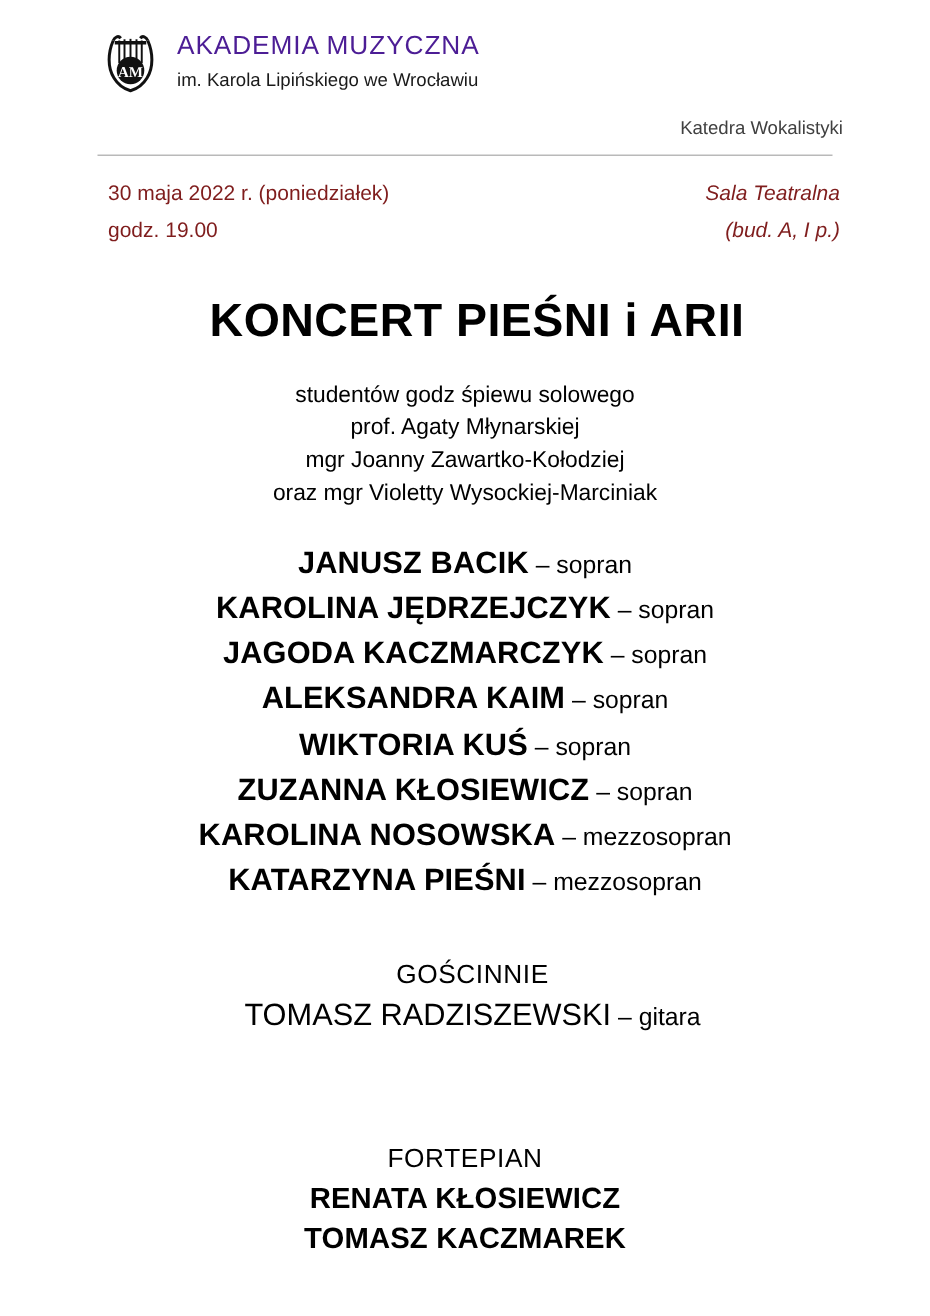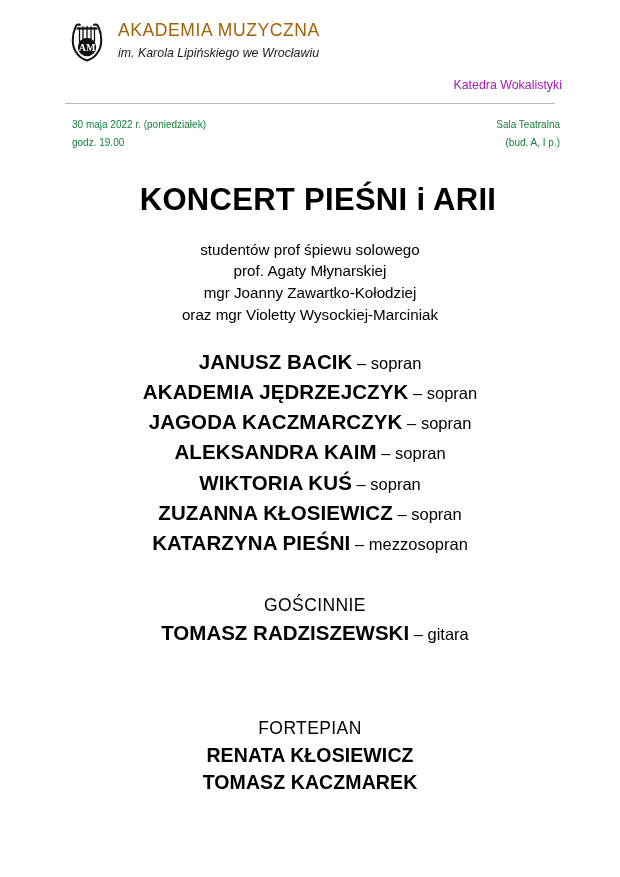--- a/index.html
+++ b/index.html
@@ -37,60 +37,59 @@
   }
   .logo-text {
     display: flex;
     flex-direction: column;
     justify-content: center;
     line-height: 1.12;
   }
   .logo-title {
     font-size: 17.5px;
     letter-spacing: 0.6px;
-    color: #a16207;
+    color: #4c1d95;
     white-space: nowrap;
   }
   .logo-sub {
     font-size: 12.4px;
     color: #1a1a1a;
     white-space: nowrap;
     margin-top: 7px;
-    font-style: italic;
   }
 
   
   .dept-row {
     text-align: right;
     padding: 14px 58px 0 0;
     font-size: 12.4px;
-    color: #a21caf;
+    color: #404040;
   }
 
   
   .divider {
     height: 1px;
     background: #b9b9b9;
     margin: 11px 65px 0 65px;
   }
 
   
   .meta {
     margin: 12px 60px 0 72px;
-    font-size: 10px;
-    color: #15803d;
+    font-size: 14px;
+    color: #7f1d1d;
   }
   .meta-row {
     display: flex;
     justify-content: space-between;
     align-items: baseline;
     line-height: 1.75;
   }
   .meta-left { text-align: left; }
-  .meta-right { text-align: right; }
+  .meta-right { text-align: right; font-style: italic; }
 
   
   .main-title {
     text-align: center;
     font-size: 31px;
     font-weight: bold;
     letter-spacing: 0.3px;
     margin-top: 31px;
     padding-left: 16px;
   }
@@ -137,21 +136,21 @@
     font-weight: normal;
     letter-spacing: 0.4px;
     line-height: 1.5;
   }
   .guest-line {
     line-height: 1.42;
     white-space: nowrap;
   }
   .guest-line .p-name {
     font-size: 20.5px;
-    font-weight: bold;
+    font-weight: normal;
   }
   .guest-line .p-dash,
   .guest-line .p-voice {
     font-size: 16.5px;
     font-weight: normal;
   }
 
   
   .piano {
     text-align: center;
@@ -215,33 +214,34 @@
     </div>
     <div class="meta-row">
       <span class="meta-left">godz. 19.00</span>
       <span class="meta-right">(bud. A, I p.)</span>
     </div>
   </div>
 
   <h1 class="main-title">KONCERT PIEŚNI i ARII</h1>
 
   <div class="students">
-      <div>studentów prof śpiewu solowego</div>
+      <div>studentów godz śpiewu solowego</div>
       <div>prof. Agaty Młynarskiej</div>
       <div>mgr Joanny Zawartko-Kołodziej</div>
       <div>oraz mgr Violetty Wysockiej-Marciniak</div>
     </div>
 
   <div class="performers">
       <div class="performer"><span class="p-name">JANUSZ BACIK</span><span class="p-dash"> – </span><span class="p-voice">sopran</span></div>
-      <div class="performer"><span class="p-name">AKADEMIA JĘDRZEJCZYK</span><span class="p-dash"> – </span><span class="p-voice">sopran</span></div>
+      <div class="performer"><span class="p-name">KAROLINA JĘDRZEJCZYK</span><span class="p-dash"> – </span><span class="p-voice">sopran</span></div>
       <div class="performer"><span class="p-name">JAGODA KACZMARCZYK</span><span class="p-dash"> – </span><span class="p-voice">sopran</span></div>
       <div class="performer"><span class="p-name">ALEKSANDRA KAIM</span><span class="p-dash"> – </span><span class="p-voice">sopran</span></div>
       <div class="performer"><span class="p-name">WIKTORIA KUŚ</span><span class="p-dash"> – </span><span class="p-voice">sopran</span></div>
       <div class="performer"><span class="p-name">ZUZANNA KŁOSIEWICZ</span><span class="p-dash"> – </span><span class="p-voice">sopran</span></div>
+      <div class="performer"><span class="p-name">KAROLINA NOSOWSKA</span><span class="p-dash"> – </span><span class="p-voice">mezzosopran</span></div>
       <div class="performer"><span class="p-name">KATARZYNA PIEŚNI</span><span class="p-dash"> – </span><span class="p-voice">mezzosopran</span></div>
     </div>
 
   <div class="guest">
     <div class="guest-label">GOŚCINNIE</div>
     <div class="guest-line">
       <span class="p-name">TOMASZ RADZISZEWSKI</span><span class="p-dash"> – </span><span class="p-voice">gitara</span>
     </div>
   </div>
 

